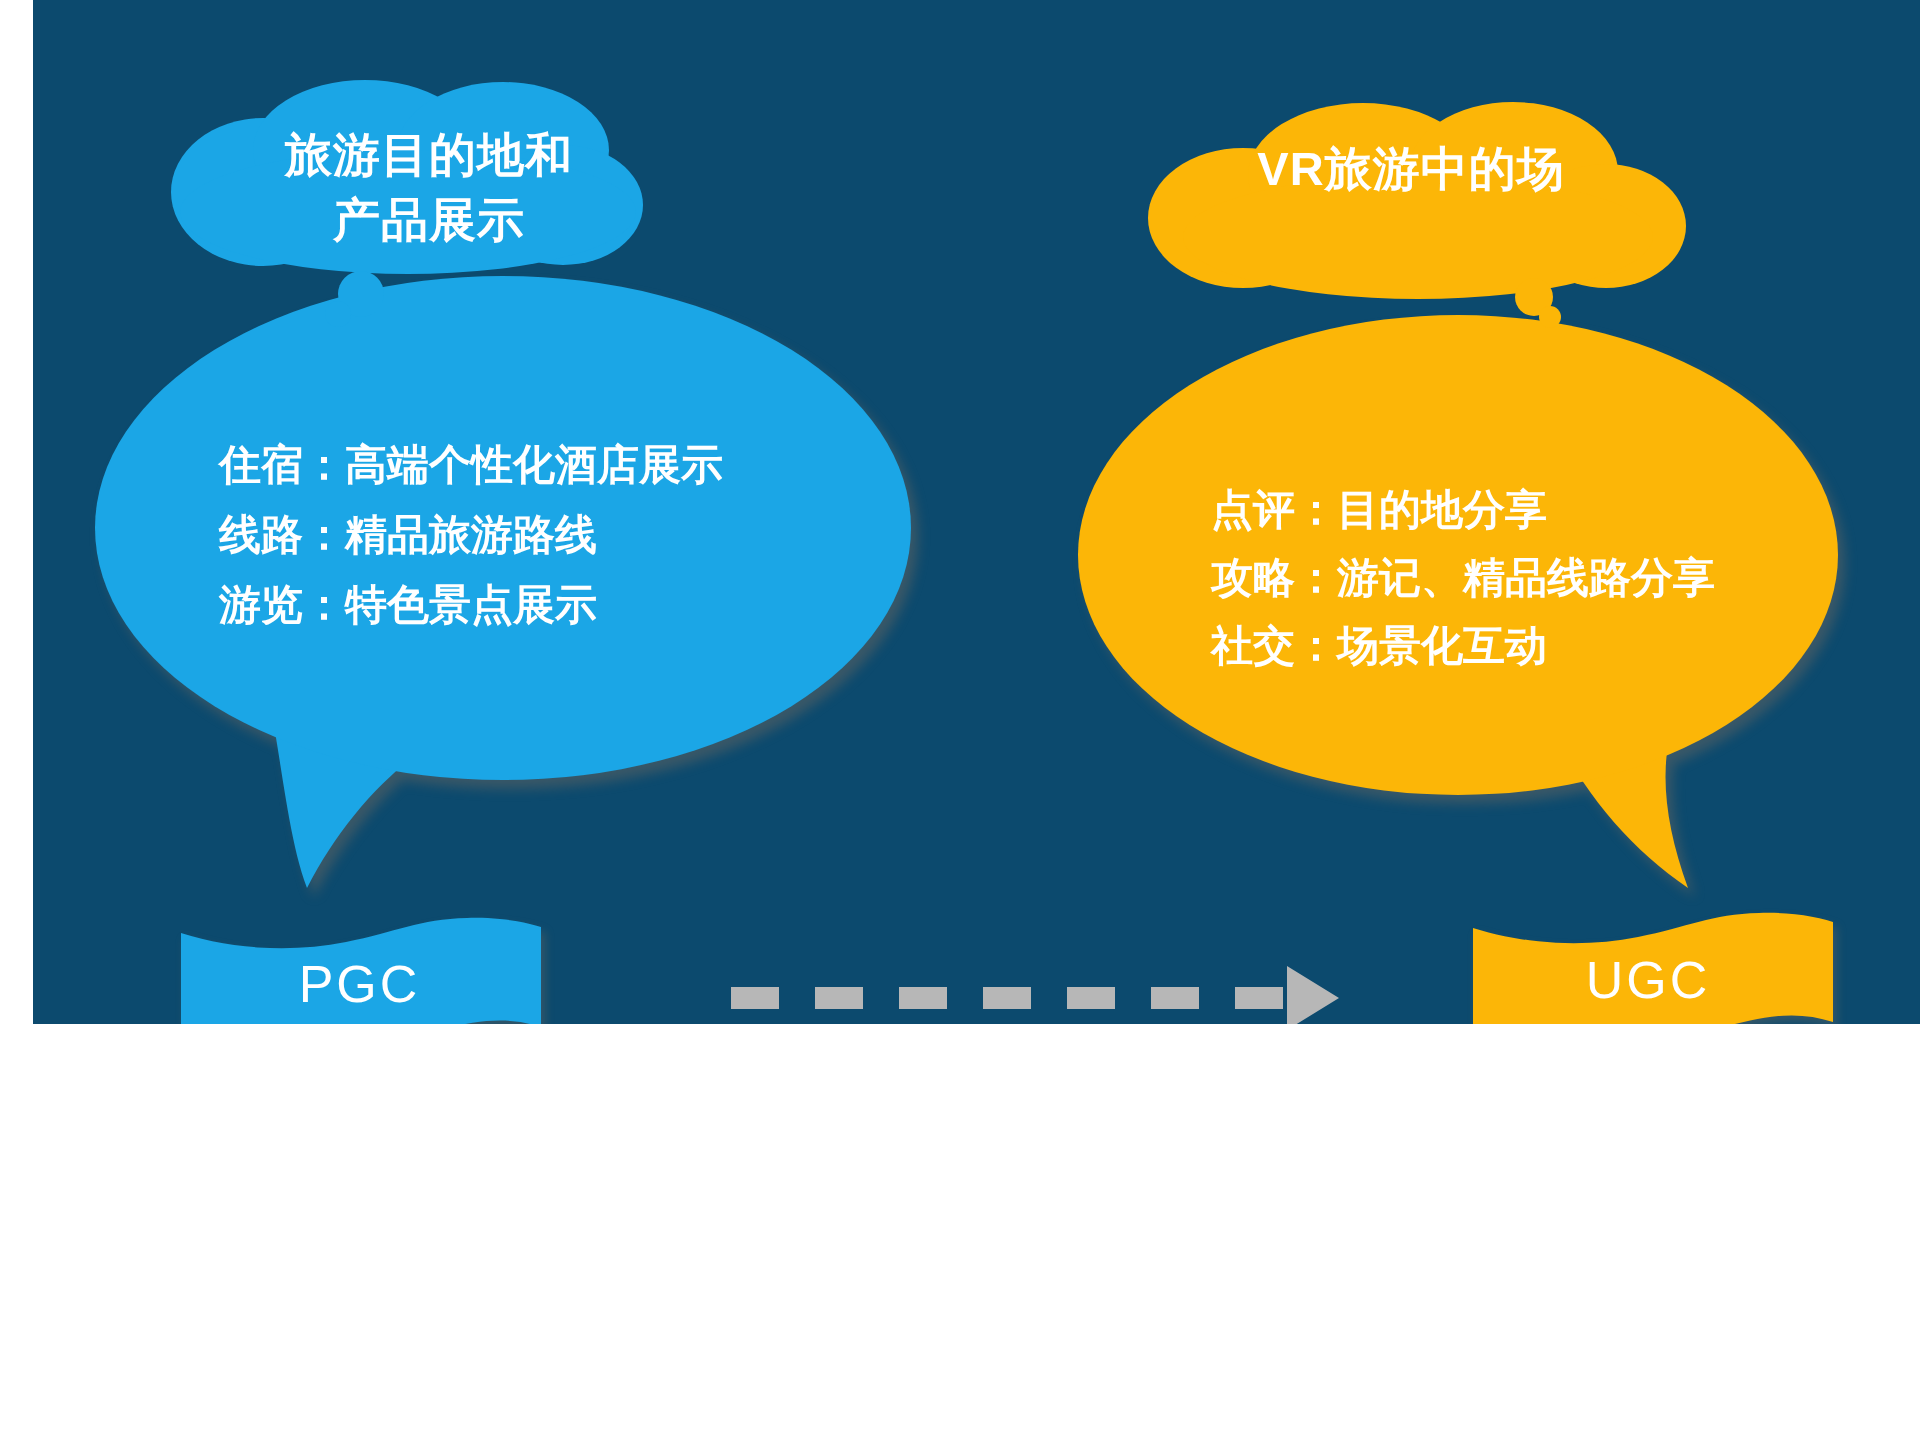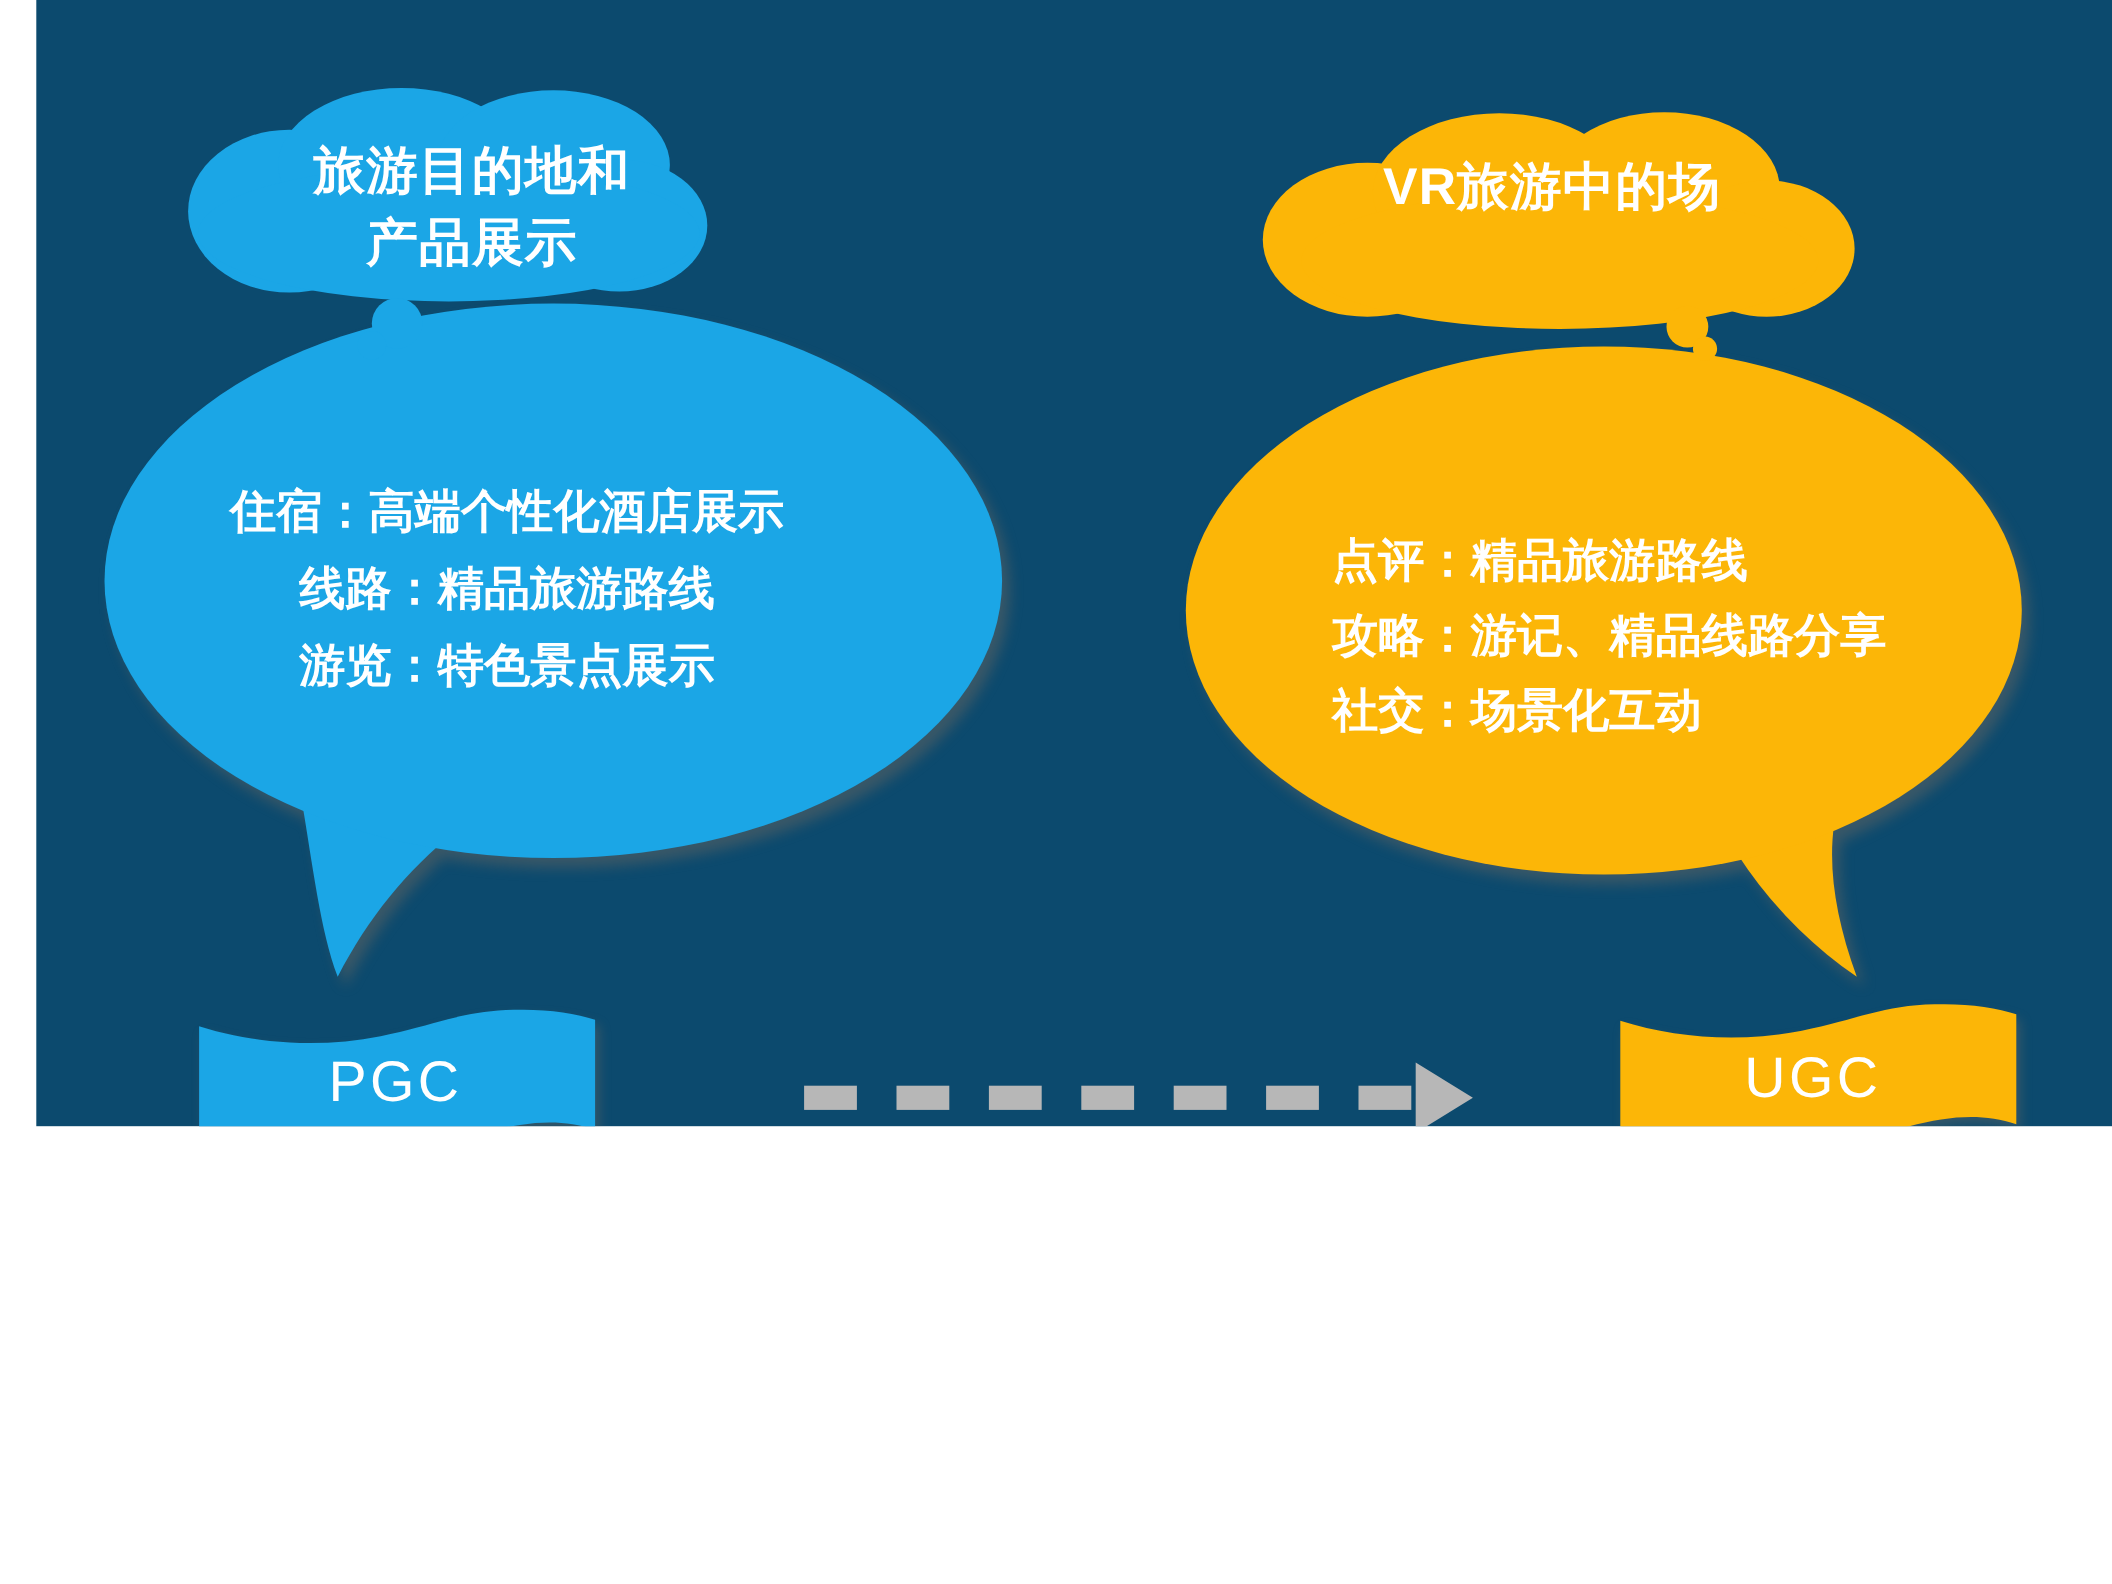--- a/index.html
+++ b/index.html
@@ -125,28 +125,28 @@
 
   <div class="overlay cloud-title" style="left:136px;top:122px;">
     <div>旅游目的地和</div>
     <div>产品展示</div>
   </div>
 
   <div class="overlay cloud-title" style="left:1118px;top:136px;">
     <div>VR旅游中的场</div>
   </div>
 
-  <div class="overlay bubble-text" style="left:176px;top:430px;text-align:center;">
+  <div class="overlay bubble-text" style="left:186px;top:430px;">
     <div class="line">住宿：高端个性化酒店展示</div>
     <div class="line">线路：精品旅游路线</div>
     <div class="line">游览：特色景点展示</div>
   </div>
 
   <div class="overlay bubble-text right" style="left:1178px;top:476px;">
-    <div class="line">点评：精品旅游路线</div>
+    <div class="line">点评：目的地分享</div>
     <div class="line">攻略：游记、精品线路分享</div>
     <div class="line">社交：场景化互动</div>
   </div>
 
   <div class="overlay flag-label" style="left:148px;top:917px;width:357px;height:133px;">PGC</div>
 
   <div class="overlay flag-label" style="left:1440px;top:912px;width:350px;height:135px;">UGC</div>
 
 </div>
 

